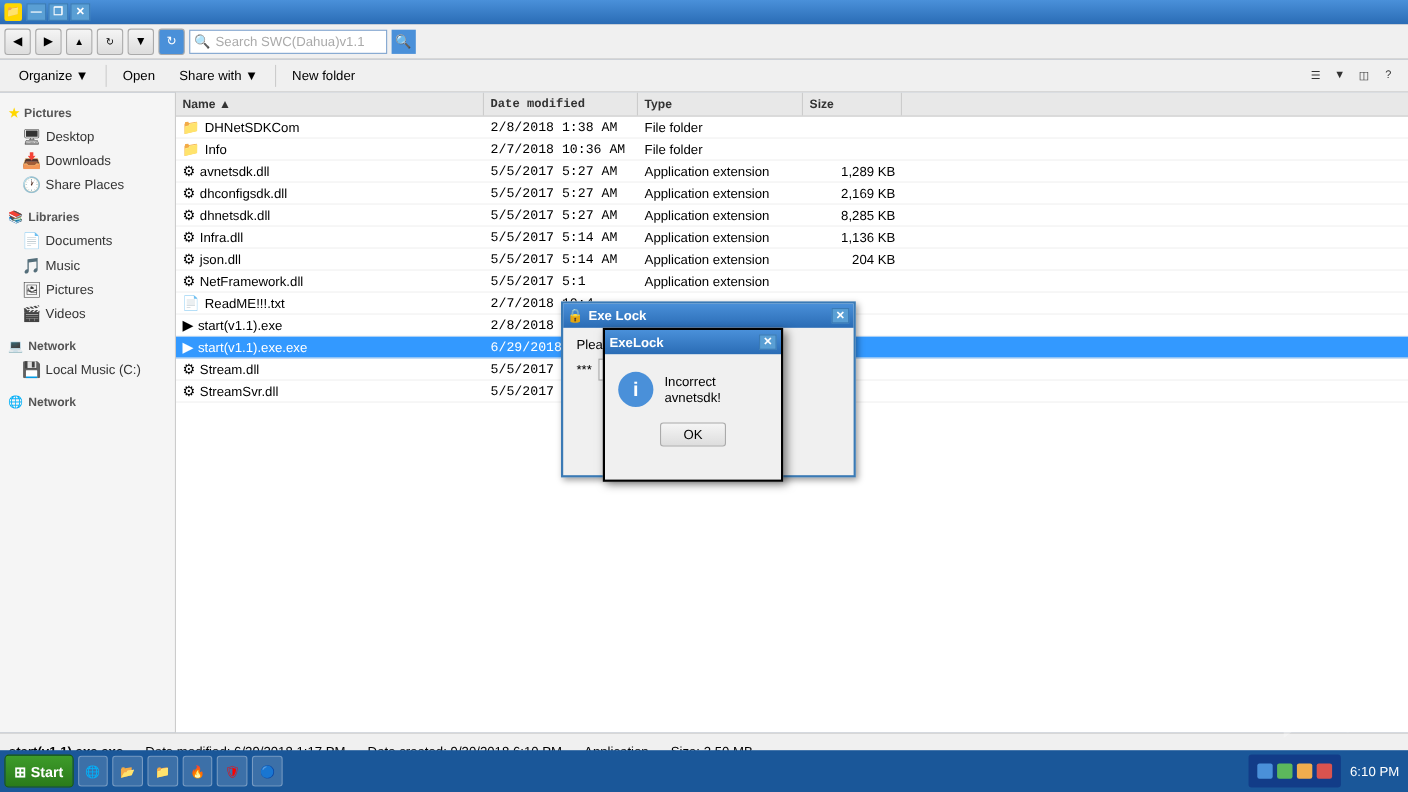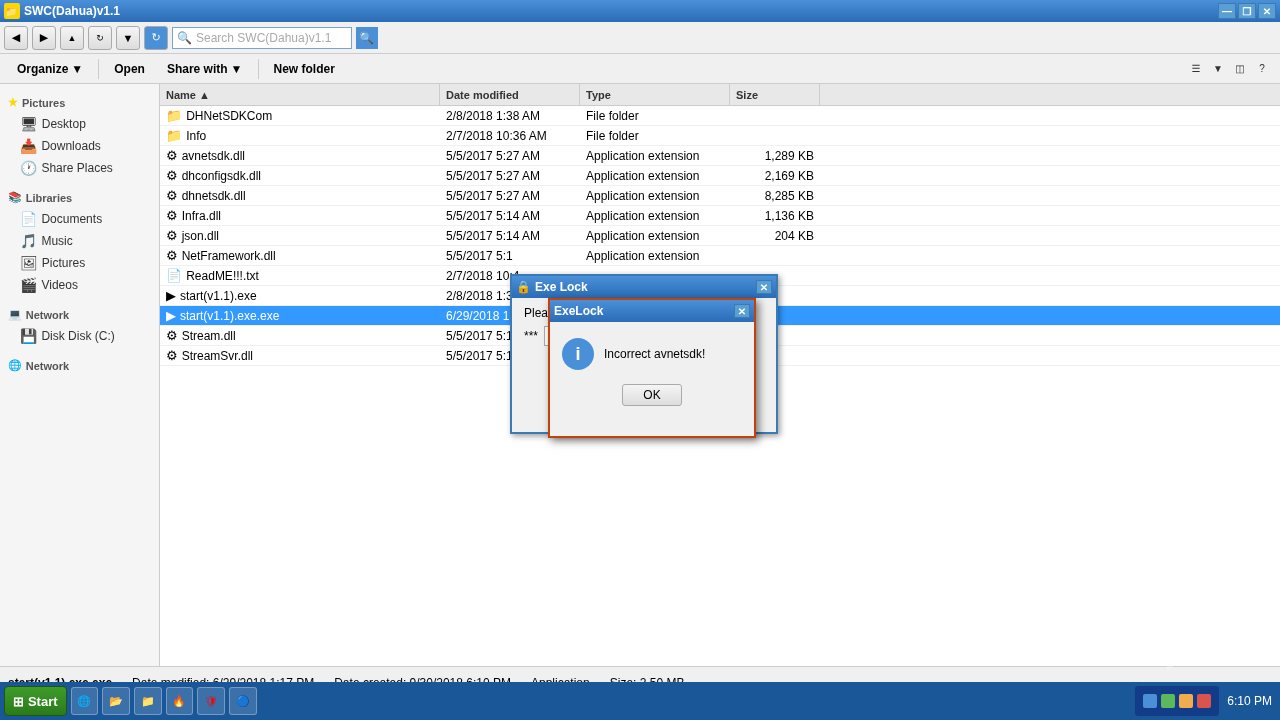--- a/index.html
+++ b/index.html
@@ -39,21 +39,21 @@
     
     .toolbar {
       height: 30px;
       background: #f0f0f0;
       border-bottom: 1px solid #ccc;
       display: flex;
       align-items: center;
       padding: 0 8px;
       gap: 4px;
     }
-    .toolbar-btn { height: 22px; padding: 0 8px; background: transparent; border: 1px solid transparent; border-radius: 3px; cursor: pointer; font-size: 12px; display: flex; align-items: center; gap: 3px; font-weight: bold; }
+    .toolbar-btn { height: 22px; padding: 0 8px; background: transparent; border: 1px solid transparent; border-radius: 3px; cursor: pointer; font-size: 12px; display: flex; align-items: center; gap: 3px; }
     .toolbar-sep { width: 1px; height: 20px; background: #ccc; margin: 0 2px; }
 
     
     .main-layout {
       display: flex;
       height: calc(720px - 22px - 32px - 30px - 32px - 22px);
     }
 
     
     .sidebar {
@@ -67,21 +67,21 @@
     .sidebar-header { padding: 4px 8px; font-size: 11px; font-weight: bold; color: #555; display: flex; align-items: center; gap: 4px; cursor: pointer; }
     .sidebar-item { padding: 3px 8px 3px 20px; font-size: 12px; color: #333; cursor: pointer; display: flex; align-items: center; gap: 4px; }
     .sidebar-item .icon { font-size: 14px; }
     .star-icon { color: #ffd700; }
 
     
     .file-list { flex: 1; background: white; overflow-y: auto; }
     .file-list-header { display: flex; background: #e8e8e8; border-bottom: 1px solid #ccc; height: 22px; position: sticky; top: 0; }
     .col-header { padding: 3px 6px; font-size: 11px; font-weight: bold; color: #333; border-right: 1px solid #ccc; cursor: pointer; display: flex; align-items: center; }
     .col-name { width: 280px; }
-    .col-date { width: 140px; }
+    .col-date { width: 140px; font-family: Liberation Mono, monospace; }
     .col-type { width: 150px; text-align: center; }
     .col-size { width: 90px; }
     .file-row { display: flex; height: 20px; align-items: center; border-bottom: 1px solid #f0f0f0; }
     .file-row.selected { background: #3399ff; color: white; }
     .file-cell { padding: 2px 6px; font-size: 12px; overflow: hidden; white-space: nowrap; display: flex; align-items: center; gap: 4px; }
     .file-cell.col-name { width: 280px; }
     .file-cell.col-date { width: 140px; }
     .file-cell.col-type { width: 150px; }
     .file-cell.col-size { width: 90px; justify-content: flex-end; }
 
@@ -149,24 +149,24 @@
     .dialog-input-row { display: flex; align-items: center; gap: 6px; margin-bottom: 8px; }
     .dialog-input { width: 140px; height: 20px; border: 1px solid #aaa; padding: 0 4px; font-size: 12px; }
     .dialog-buttons { display: flex; gap: 6px; justify-content: center; }
     .dialog-btn { width: 60px; height: 22px; background: linear-gradient(to bottom, #f5f5f5, #ddd); border: 1px solid #aaa; border-radius: 3px; font-size: 12px; cursor: pointer; display: flex; align-items: center; justify-content: center; }
 
     
     .dialog-alert {
       position: absolute;
       left: 548px;
       top: 298px;
-      width: 208px;
+      width: 164px;
       height: 140px;
       background: #f0f0f0;
-      border: 2px solid #c2410c;
+      border: 2px solid #000000;
       box-shadow: 3px 3px 8px rgba(0,0,0,0.5);
       pointer-events: all;
     }
     .alert-title-bar {
       height: 22px;
       background: linear-gradient(to bottom, #4a90d9, #2a6cb5);
       display: flex;
       align-items: center;
       padding: 0 4px;
       color: white;
@@ -204,21 +204,20 @@
 
     
     .view-controls { display: flex; align-items: center; gap: 2px; margin-left: auto; }
     .view-btn { width: 20px; height: 20px; background: transparent; border: 1px solid transparent; display: flex; align-items: center; justify-content: center; cursor: pointer; font-size: 10px; color: #333; }
   </style>
 </head>
 <body>
 
 <div class="title-bar">
   <div class="title-bar-icon">📁</div>
-  <span class="title-bar-title">SWC(Dahua)v1.1</span>
   <div class="title-bar-controls">
     <div class="title-btn">—</div>
     <div class="title-btn">❐</div>
     <div class="title-btn close">✕</div>
   </div>
 </div>
 
 <div class="address-bar">
   <div class="nav-btn">◀</div>
   <div class="nav-btn">▶</div>
@@ -304,21 +303,21 @@
       </div>
     </div>
 
     <div class="sidebar-section">
       <div class="sidebar-header">
         <span>💻</span>
         <span>Network</span>
       </div>
       <div class="sidebar-item">
         <span class="icon">💾</span>
-        <span>Disk Disk (C:)</span>
+        <span>Local Music (C:)</span>
       </div>
     </div>
 
     <div class="sidebar-section">
       <div class="sidebar-header">
         <span>🌐</span>
         <span>Network</span>
       </div>
     </div>
   </div>

